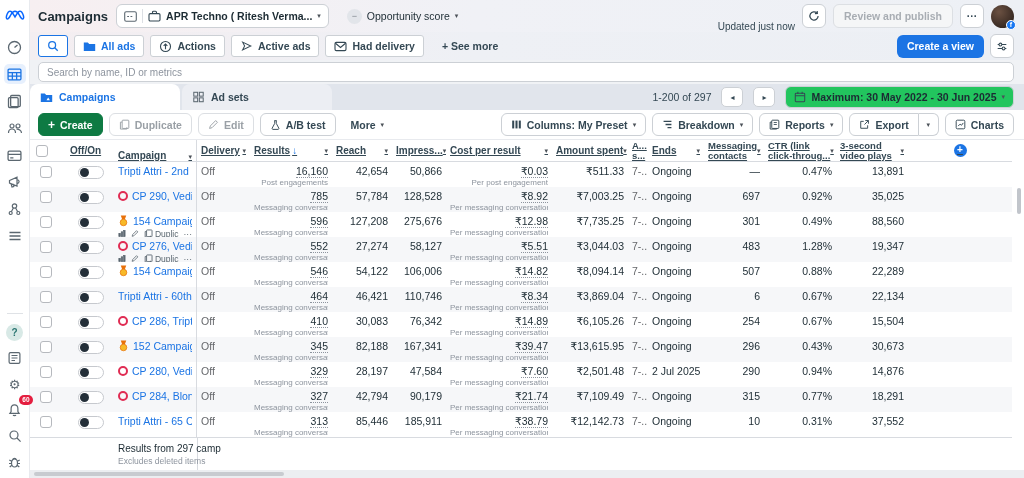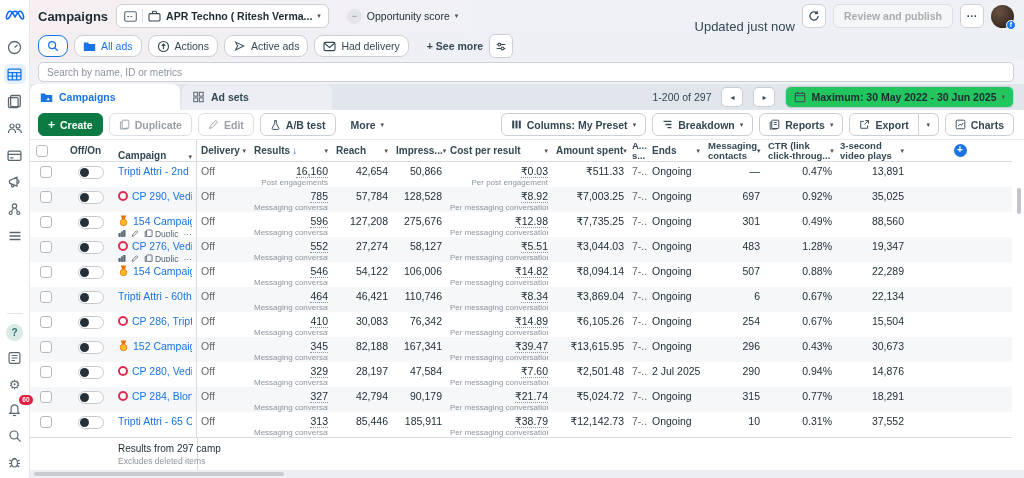--- a/index.html
+++ b/index.html
@@ -26,28 +26,28 @@
 
   .topbar { height:32px; background:linear-gradient(100deg,#f7eff1 0%,#f0f1f6 45%,#edf0f5 100%); display:flex; align-items:center; padding:0 10px 0 8px; gap:8px; }
   .page-title { font-size:13px; font-weight:bold; color:#1c2b33; }
   .account-box { display:flex; align-items:center; gap:5px; background:#fff; border:1px solid #ccd0d5; border-radius:6px; height:24px; padding:0 7px; }
   .account-box .vdiv { width:1px; height:14px; background:#dcdfe4; }
   .account-label { font-weight:bold; font-size:10.5px; color:#1c2b33; white-space:nowrap; }
   .opp-score { display:flex; align-items:center; gap:5px; margin-left:10px; }
   .opp-circle { width:15px; height:15px; border-radius:50%; background:#e2e5ea; color:#7c828a; font-size:9px; display:flex; align-items:center; justify-content:center; }
   .caret { font-size:7px; color:#4b5158; }
   .top-right { margin-left:auto; display:flex; align-items:center; gap:7px; }
-  .updated { color:#344854; font-size:13px;margin-top:20px; }
+  .updated { color:#344854; font-size:10px;margin-top:20px; }
   .icon-btn { width:24px; height:24px; background:#fff; border:1px solid #ccd0d5; border-radius:6px; display:flex; align-items:center; justify-content:center; }
   .btn-disabled { height:24px; border:1px solid #dcdfe3; border-radius:6px; background:#f5f6f7; color:#a8adb3; font-weight:bold; font-size:10.5px; padding:0 10px; display:flex; align-items:center; }
   .avatar { width:23px; height:23px; border-radius:50%; background:radial-gradient(circle at 35% 30%,#6b5142,#241a16); position:relative; }
   .avatar .fb { position:absolute; right:-2px; bottom:-2px; width:10px; height:10px; border-radius:50%; background:#1877f2; color:#fff; font-size:7px; font-weight:bold; display:flex; align-items:center; justify-content:center; border:1px solid #fff; }
 
   .filterbar { height:28px; background:linear-gradient(100deg,#f4eef1 0%,#eef0f5 45%,#ecEFf4 100%); display:flex; align-items:center; gap:6px; padding:0 10px 0 8px; }
-  .pill { display:flex; align-items:center; gap:5px; height:22px; background:#fff; border:1px solid #ccd0d5; border-radius:9px; padding:0 8px; font-size:10.5px; font-weight:normal; color:#344854;text-align:right; }
+  .pill { display:flex; align-items:center; gap:5px; height:22px; background:#fff; border:1px solid #ccd0d5; border-radius:3px; padding:0 8px; font-size:10.5px; font-weight:bold; color:#344854;text-align:right; }
   .pill.search-pill { border-color:#1b74e4; width:30px; justify-content:center; }
   .pill.blue { color:#1b74e4; }
   .see-more { font-weight:bold; color:#344854; margin-left:12px; }
   .create-view { margin-left:auto; height:23px; background:#1b74e4; color:#fff; border:none; border-radius:6px; font-weight:bold; font-size:10.5px; padding:0 10px; display:flex; align-items:center; }
 
   .searchrow { height:24px; background:#f0f2f5; padding:2px 10px 2px 8px; }
   .search-input { width:100%; height:20px; border:1px solid #ccd0d5; border-radius:5px; background:#fff; padding:0 8px; font-size:10px; color:#1c2b33; font-family:inherit; }
   .search-input::placeholder { color:#8d949e; }
 
   .tabsrow { height:26px; background:#e1e5ec; display:flex; align-items:stretch; padding-left:0; }
@@ -66,21 +66,21 @@
   .btn.flat { border:none; background:transparent; }
   .toolbar-right { margin-left:auto; display:flex; align-items:center; gap:6px; }
   .split { display:flex; }
   .split .btn.left { border-radius:6px 0 0 6px; }
   .split .btn.right { border-radius:0 6px 6px 0; border-left:none; width:20px; padding:0; justify-content:center; }
 
   
   .table { width:982px; position:relative; }
   .thead, .tr { display:grid; grid-template-columns:36px 46px 85px 53px 82px 60px 54px 106px 76px 20px 56px 60px 72px 72px minmax(0,1fr); }
   .thead { height:22px; border-bottom:1px solid #d8dbe0; align-items:center; }
-  .th { display:flex; align-items:center; justify-content:space-between; padding:0 4px; font-size:10px; font-weight:bold; color:#344854; overflow:hidden; white-space:nowrap; height:100%; }
+  .th { display:flex; align-items:center; justify-content:space-between; padding:0 4px; font-size:10px; font-weight:bold; color:#344854; overflow:hidden; white-space:nowrap; height:100%;text-decoration:underline; }
   .th .two { display:flex; flex-direction:column; line-height:1.05; font-size:9.5px; }
   .th.c-camp { border-right:1px solid #d8dbe0; padding-left:6px;align-items:flex-end; }
   .sort-arrow { color:#1b74e4; font-size:10px; margin-left:2px; }
   .plus-circle { width:13px; height:13px; border-radius:50%; background:#1b74e4; color:#fff; font-size:10px; line-height:12px; text-align:center; margin:0 auto; }
 
   .tbody { position:relative; }
   .tr { height:25px; background:#fff; }
   .tr:nth-child(even) { background:#f6f7f9; }
   .td { padding:3px 4px 0; font-size:10.5px; overflow:hidden; white-space:nowrap; color:#1c2b33; line-height:1.2; }
   .td.c-num { text-align:right; }
@@ -269,20 +269,21 @@
           <span>Active ads</span>
         </span>
       <span class="pill">
           <svg width="13" height="11" viewBox="0 0 14 12">
             <rect x="1" y="1.5" width="12" height="9" rx="1.5" fill="none" stroke="#344854" stroke-width="1.2"></rect>
             <path d="M1.5 2.5 L7 7 L12.5 2.5" fill="none" stroke="#344854" stroke-width="1.2"></path>
           </svg>
           <span>Had delivery</span>
         </span>
       <span class="see-more">+ See more</span>
+      <span class="create-view">Create a view</span>
       <span class="icon-btn">
           <svg width="12" height="11" viewBox="0 0 14 14">
             <path d="M1.5 4.5 H12.5 M1.5 9.5 H12.5" stroke="#344854" stroke-width="1.3"></path>
             <circle cx="5" cy="4.5" r="1.8" fill="#fff" stroke="#344854" stroke-width="1.3"></circle>
             <circle cx="9" cy="9.5" r="1.8" fill="#fff" stroke="#344854" stroke-width="1.3"></circle>
           </svg>
         </span>
     </div>
 
     <div class="searchrow">
@@ -751,21 +752,21 @@
 
         <a class="camp-name" href="#">CP 284, Blond S...</a>
       </div>
 
     </div>
     <div class="td c-del">Off</div>
     <div class="td c-num"><span class="lnk">327</span><span class="sub">Messaging conversation...</span></div>
     <div class="td c-num">42,794</div>
     <div class="td c-num">90,179</div>
     <div class="td c-num"><span class="lnk">₹21.74</span><span class="sub">Per messaging conversation s...</span></div>
-    <div class="td c-num">₹5,024.72</div>
+    <div class="td c-num">₹7,109.49</div>
     <div class="td c-attr">7-...</div>
     <div class="td">Ongoing</div>
     <div class="td c-num">315</div>
     <div class="td c-num">0.77%</div>
     <div class="td c-num">18,291</div>
     <div class="td"></div>
   </div>
 
   <div class="tr">
     <div class="td"><span class="checkbox"></span></div>

